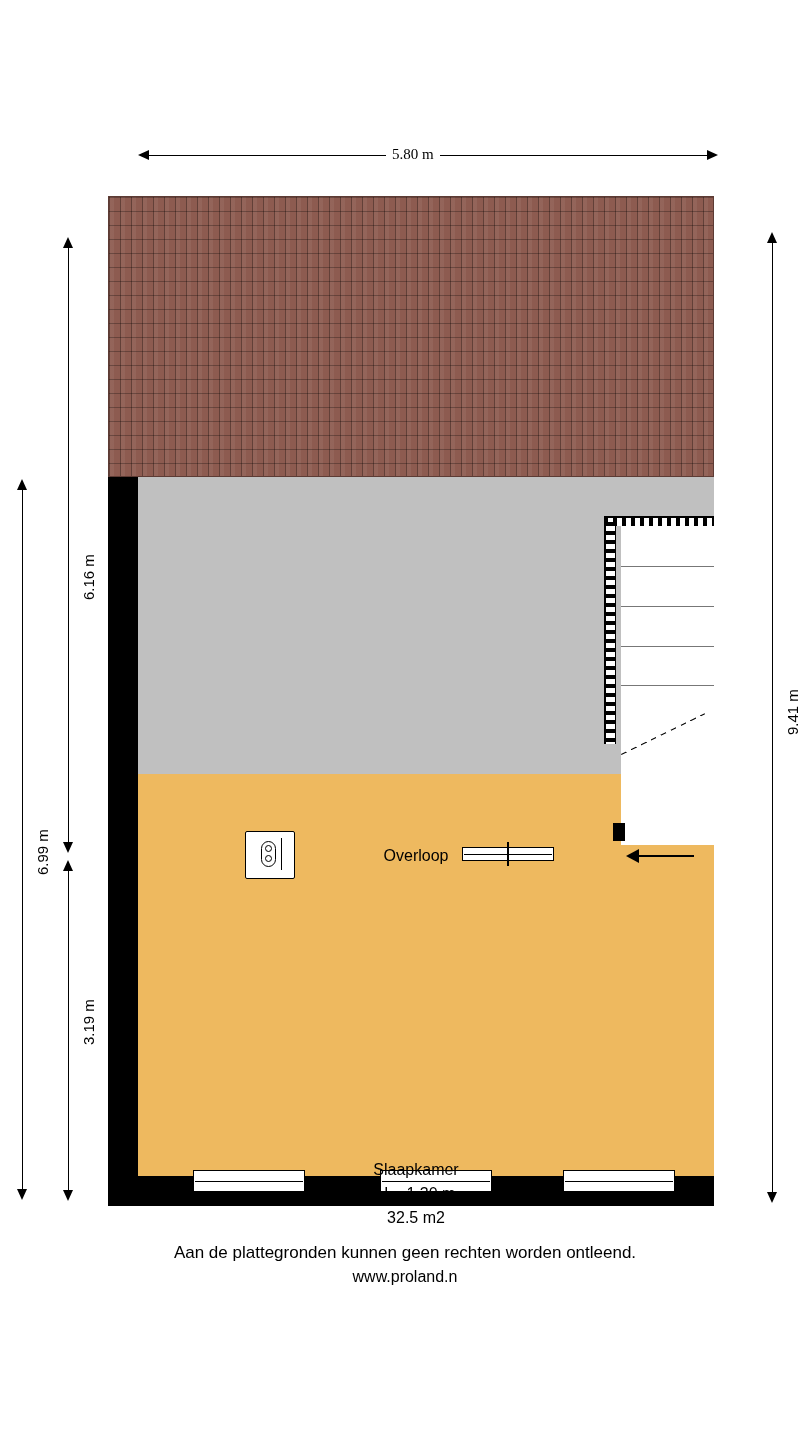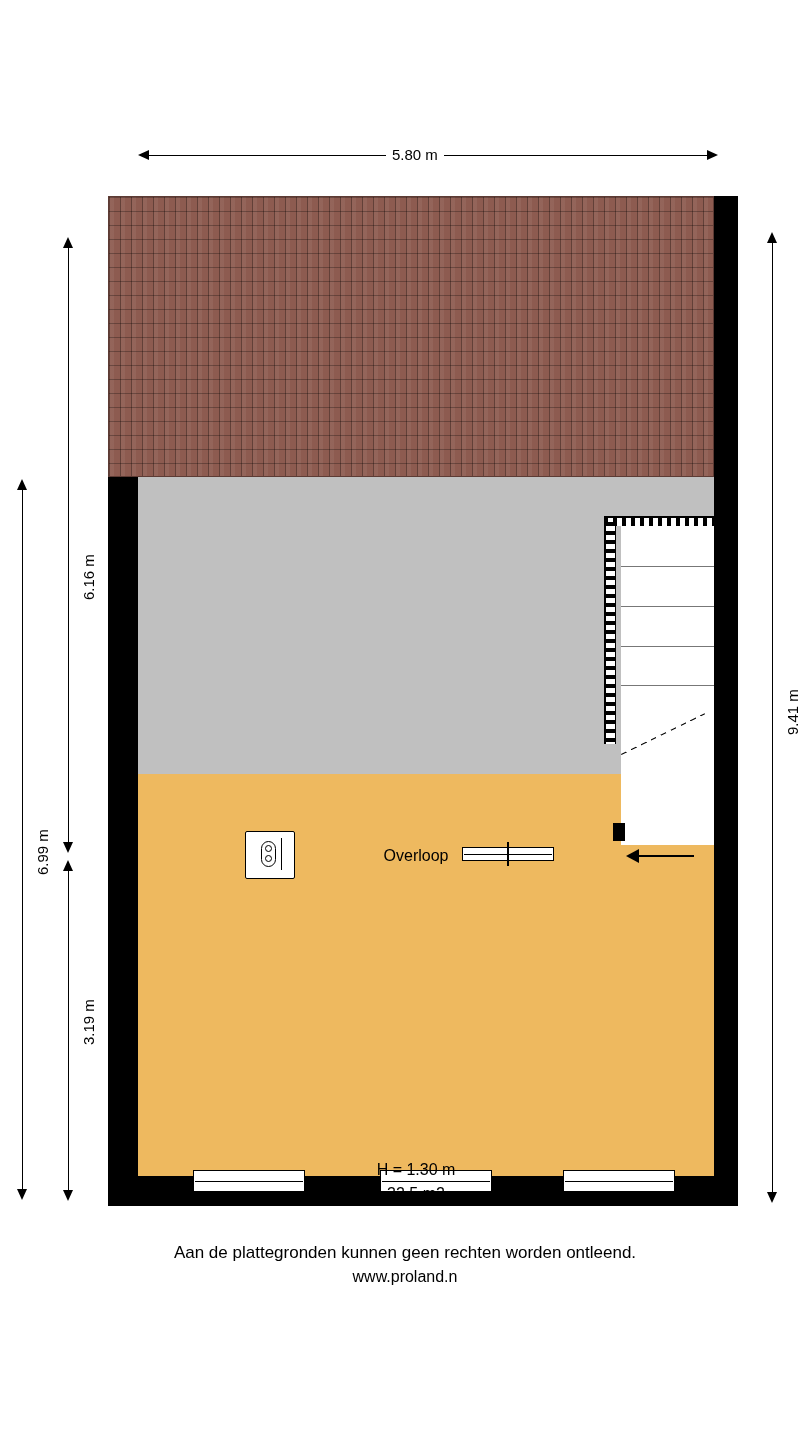--- a/index.html
+++ b/index.html
@@ -71,21 +71,20 @@
   }
 
   
   .building {
     position: absolute;
     left: 108px;
     top: 196px;
     width: 606px;
     height: 1010px;
     background: #000000;
-    padding-left: 24px;
   }
 
   .roof {
     position: absolute;
     left: 0px;
     top: 0px;
     width: 606px;
     height: 281px;
     background:
       repeating-linear-gradient(to bottom,
@@ -298,21 +297,21 @@
 </style>
 </head>
 <body>
 
 <div class="stage">
 
   <div>
     <div class="hline" style="left:140px; top:155px; width:576px;"></div>
     <div class="arrow left" style="left:138px; top:150px;"></div>
     <div class="arrow right" style="left:707px; top:150px;"></div>
-    <div class="dim-label" style="left:386px; top:146px; background:#fff; padding:0 6px;">5.80 m</div>
+    <div class="dim-label" style="left:386px; top:146px; background:#fff; padding:0 6px;font-family:Liberation Serif, serif;">5.80 m</div>
   </div>
 
   <div>
     <div class="vline" style="left:772px; top:240px; height:960px;"></div>
     <div class="arrow up" style="left:767px; top:232px;"></div>
     <div class="arrow down" style="left:767px; top:1192px;"></div>
     <div class="dim-label vert" style="left:784px; top:735px;">9.41 m</div>
   </div>
 
   <div>
@@ -374,20 +373,21 @@
     <div class="window" style="left:354px; top:651px; width:92px; height:14px;"></div>
     <div class="door-mark" style="left:399px; top:646px; height:24px;"></div>
 
     <div class="window" style="left:85px; top:974px; width:112px; height:22px;"></div>
     <div class="window" style="left:272px; top:974px; width:112px; height:22px;"></div>
     <div class="window" style="left:455px; top:974px; width:112px; height:22px;"></div>
 
     <div class="room-label" style="left:228px; top:648px; width:160px;">Overloop</div>
 
     <div class="room-label" style="left:188px; top:962px; width:240px;">
+      <div>Slaapkamer</div>
       <div>H = 1.30 m</div>
       <div>32.5 m2</div>
     </div>
 
   </div>
 
   <div class="footer footer-line1">Aan de plattegronden kunnen geen rechten worden ontleend.</div>
   <div class="footer footer-line2">www.proland.n</div>
 
 </div>

